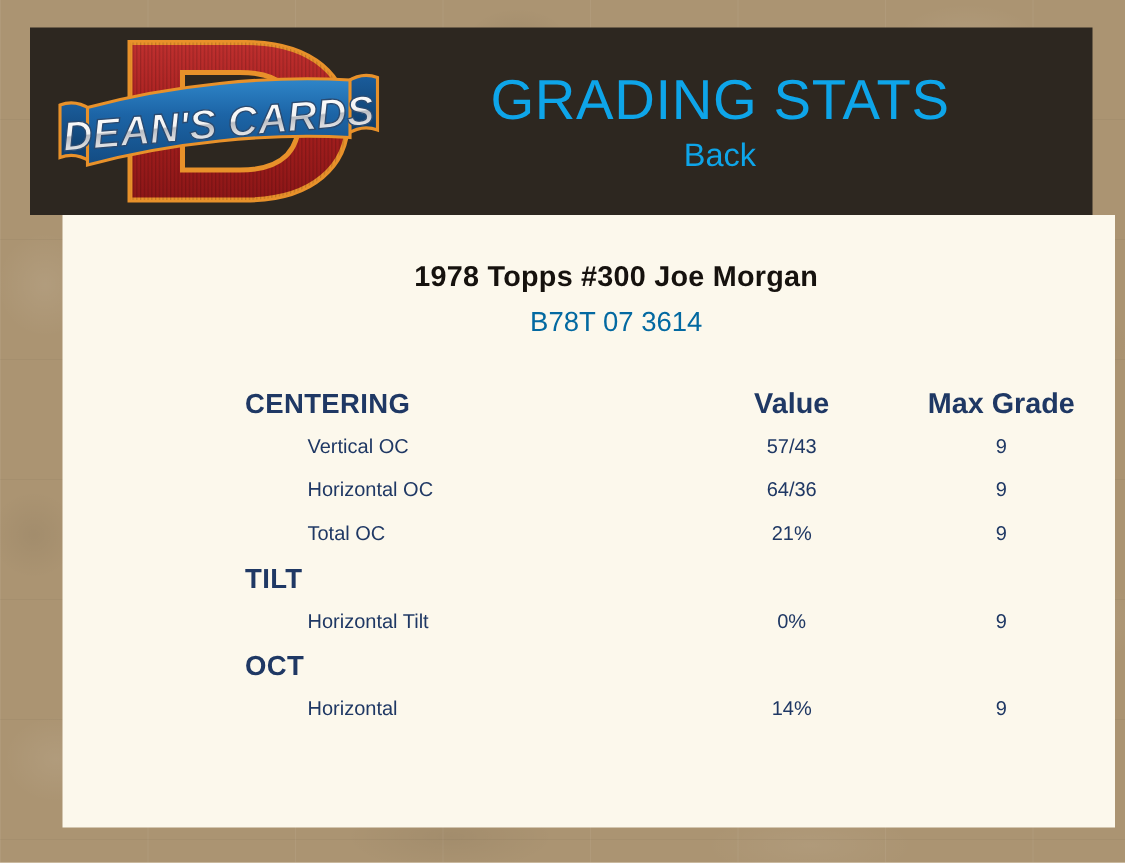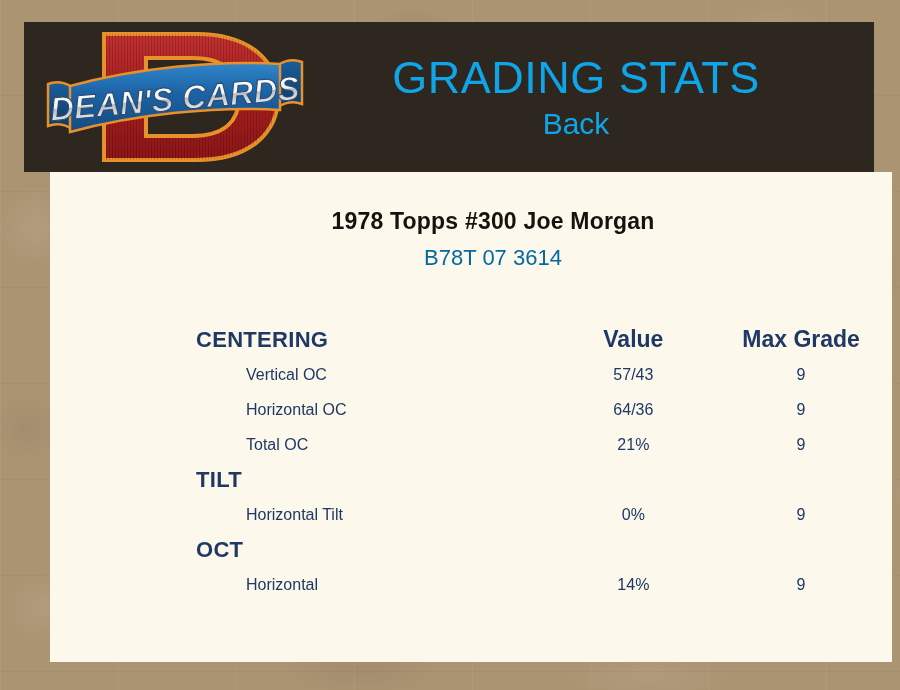--- a/index.html
+++ b/index.html
@@ -69,21 +69,21 @@
     color: #0ea5e9;
     padding-right: 26px;
     line-height: 1;
   }
   .title-main {
     font-size: 45px;
     letter-spacing: 0.5px;
     margin-bottom: 9px;
   }
   .title-sub {
-    font-size: 30px;
+    font-size: 26px;
   }
 
   
   .panel {
     position: absolute;
     left: 50px;
     top: 172px;
     width: 798px;
     height: 490px;
     background: #fcf8ec;
@@ -100,21 +100,21 @@
   }
   .card-serial {
     margin-top: 10px;
     text-align: center;
     font-size: 22px;
     color: #0369a1;
   }
 
   
   .stats {
-    margin-top: 51px;
+    margin-top: 34px;
     width: 100%;
     border-collapse: collapse;
     color: #1f3864;
   }
   .stats td {
     padding: 0;
     height: 35px;
     vertical-align: middle;
     font-size: 16px;
   }

